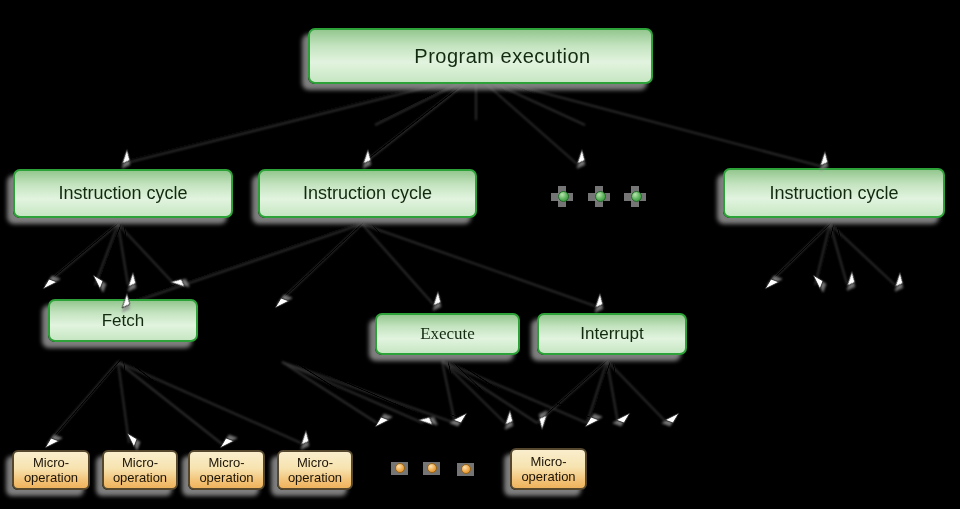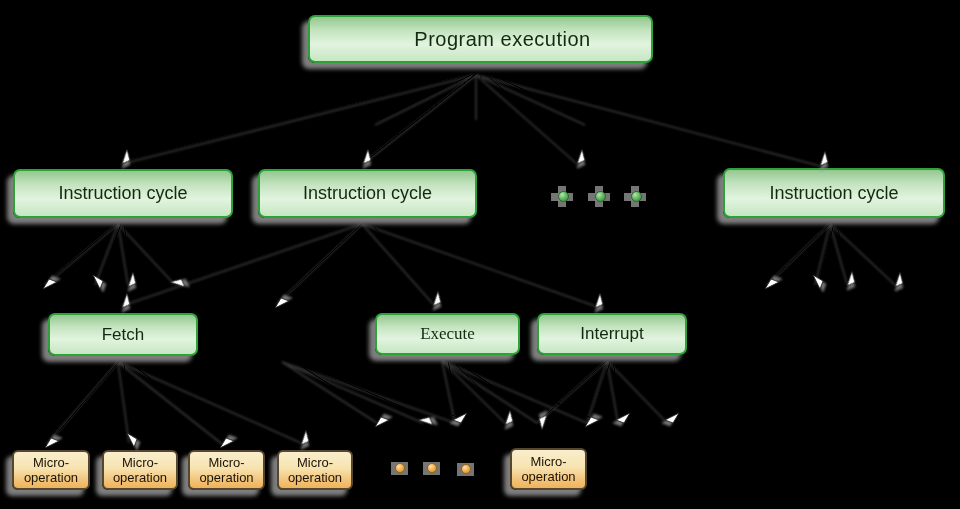--- a/index.html
+++ b/index.html
@@ -81,35 +81,35 @@
         <line x1="447" y1="356" x2="510" y2="418"></line>
         <line x1="447" y1="356" x2="542" y2="418"></line>
         <line x1="447" y1="356" x2="592" y2="418"></line>
         <line x1="612" y1="356" x2="542" y2="418"></line>
         <line x1="612" y1="356" x2="592" y2="418"></line>
         <line x1="612" y1="356" x2="623" y2="418"></line>
         <line x1="612" y1="356" x2="672" y2="418"></line>
       </g>
   </svg>
 
-  <div class="node green-box root-box" style="left:308px;top:15px;width:345px;height:48px;padding-left:44px;">
+  <div class="node green-box root-box" style="left:308px;top:28px;width:345px;height:56px;padding-left:44px;">
     <span>Program execution</span>
   </div>
 
   <div class="node green-box cycle-box" style="left:13px;top:169px;width:220px;height:49px;">
     <span>Instruction cycle</span>
   </div>
   <div class="node green-box cycle-box" style="left:258px;top:169px;width:219px;height:49px;">
     <span>Instruction cycle</span>
   </div>
   <div class="node green-box cycle-box" style="left:723px;top:168px;width:222px;height:50px;">
     <span>Instruction cycle</span>
   </div>
 
-  <div class="node green-box phase-box" style="left:48px;top:313px;width:150px;height:43px;">
+  <div class="node green-box phase-box" style="left:48px;top:299px;width:150px;height:43px;">
     <span>Fetch</span>
   </div>
   <div class="node green-box phase-box" style="left:375px;top:313px;width:145px;height:42px;font-family:Liberation Serif, serif;">
     <span>Execute</span>
   </div>
   <div class="node green-box phase-box" style="left:537px;top:313px;width:150px;height:42px;align-items:center;">
     <span>Interrupt</span>
   </div>
 
   <div class="node micro-box" style="left:12px;top:450px;width:78px;height:40px;">

